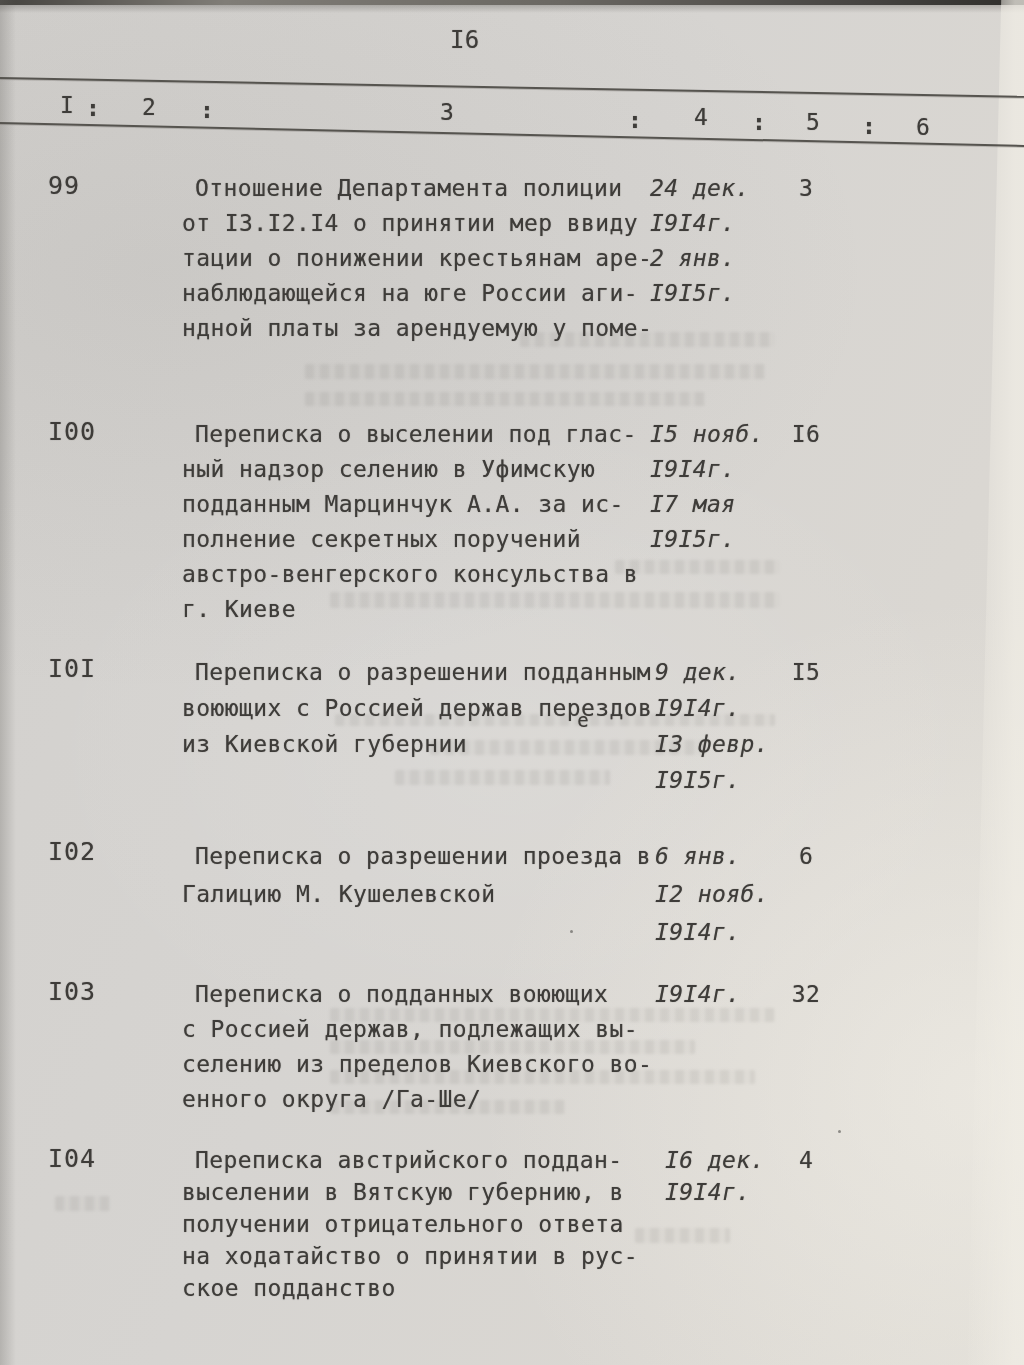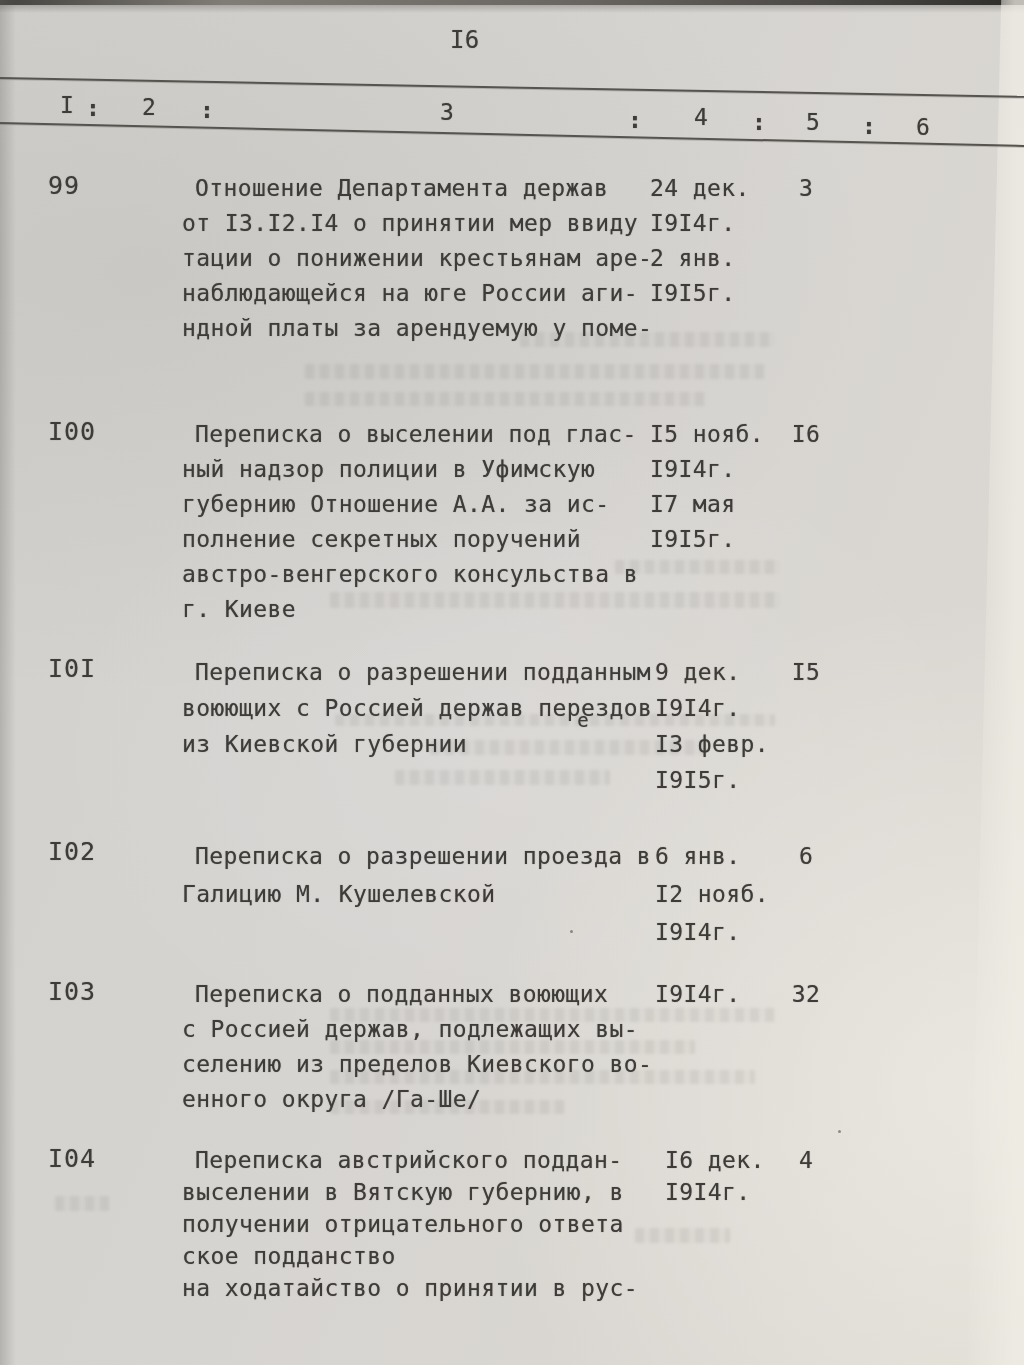--- a/index.html
+++ b/index.html
@@ -47,21 +47,21 @@
   .rule-2{top:122px;transform:rotate(1.28deg);}
   .hcell{position:absolute;font-size:23px;}
   .hsep{font-weight:bold;}
   
   .entry{position:absolute;left:0;width:1024px;}
   .entry .num{position:absolute;left:48px;top:0;font-size:25px;letter-spacing:1px;}
   .entry .desc{position:absolute;left:182px;top:0;width:478px;}
   .entry .desc .line{display:block;height:var(--lh,35px);line-height:var(--lh,35px);}
   .entry .desc .line.first{padding-left:13px;}
   .entry .dates{position:absolute;left:650px;top:0;width:138px;}
-  .entry .dates .dline{display:block;height:var(--lh,35px);line-height:var(--lh,35px);}
+  .entry .dates .dline{display:block;height:var(--lh,35px);line-height:var(--lh,35px);font-style:italic;}
   .entry .pages{position:absolute;left:778px;top:0;width:56px;text-align:center;
     height:var(--lh,35px);line-height:var(--lh,35px);}
   
   .sup-anchor{position:relative;display:inline-block;width:0;overflow:visible;}
   .sup{position:absolute;left:-18px;top:-14px;font-size:19px;letter-spacing:0;}
   
   .ghost{position:absolute;border-radius:2px;
     background:repeating-linear-gradient(90deg,rgba(112,110,106,.30) 0 9px,rgba(112,110,106,.07) 9px 15px);
     filter:blur(1.7px);opacity:.42;}
   .speck{position:absolute;width:3px;height:3px;border-radius:50%;background:rgba(70,68,64,.55);}
@@ -108,41 +108,41 @@
   <div class="ghost" style="left:330px;top:1070px;width:425px;height:14px"></div>
   <div class="ghost" style="left:330px;top:1100px;width:235px;height:14px"></div>
   <div class="ghost" style="left:635px;top:1228px;width:95px;height:15px"></div>
   <div class="ghost" style="left:55px;top:1196px;width:55px;height:15px"></div>
   <div class="speck" style="left:838px;top:1130px"></div>
   <div class="speck" style="left:570px;top:930px"></div>
 
   <section class="entry" style="top:171px;--lh:35px">
     <div class="t num">99</div>
     <div class="desc">
-      <span class="t line first" style="position:static">Отношение Департамента держав</span>
+      <span class="t line first" style="position:static">Отношение Департамента полиции</span>
       <span class="t line" style="position:static">от I3.I2.I4 о принятии мер ввиду</span>
       <span class="t line" style="position:static">тации о понижении крестьянам аре-</span>
       <span class="t line" style="position:static">наблюдающейся на юге России аги-</span>
       <span class="t line" style="position:static">ндной платы за арендуемую у поме-</span>
     </div>
     <div class="dates">
       <span class="t dline" style="position:static">24 дек.</span>
       <span class="t dline" style="position:static">I9I4г.</span>
       <span class="t dline" style="position:static">2 янв.</span>
       <span class="t dline" style="position:static">I9I5г.</span>
     </div>
     <div class="t pages">3</div>
   </section>
 
   <section class="entry" style="top:417px;--lh:35px">
     <div class="t num">I00</div>
     <div class="desc">
       <span class="t line first" style="position:static">Переписка о выселении под глас-</span>
-      <span class="t line" style="position:static">ный надзор полиции в Уфимскую</span>
-      <span class="t line" style="position:static">губернию Отношение А.А. за ис-</span>
+      <span class="t line" style="position:static">ный надзор селению в Уфимскую</span>
+      <span class="t line" style="position:static">подданным Марцинчук А.А. за ис-</span>
       <span class="t line" style="position:static">полнение секретных поручений</span>
       <span class="t line" style="position:static">австро-венгерского консульства в</span>
       <span class="t line" style="position:static">г. Киеве</span>
     </div>
     <div class="dates">
       <span class="t dline" style="position:static">I5 нояб.</span>
       <span class="t dline" style="position:static">I9I4г.</span>
       <span class="t dline" style="position:static">I7 мая</span>
       <span class="t dline" style="position:static">I9I5г.</span>
     </div>
@@ -192,22 +192,22 @@
     </div>
     <div class="t pages">32</div>
   </section>
 
   <section class="entry" style="top:1144px;--lh:32px">
     <div class="t num">I04</div>
     <div class="desc">
       <span class="t line first" style="position:static">Переписка австрийского поддан-</span>
       <span class="t line" style="position:static">выселении в Вятскую губернию, в</span>
       <span class="t line" style="position:static">получении отрицательного ответа</span>
+      <span class="t line" style="position:static">на ходатайство о принятии в рус-</span>
       <span class="t line" style="position:static">ское подданство</span>
-      <span class="t line" style="position:static">на ходатайство о принятии в рус-</span>
     </div>
     <div class="dates" style="left:665px">
       <span class="t dline" style="position:static">I6 дек.</span>
       <span class="t dline" style="position:static">I9I4г.</span>
     </div>
     <div class="t pages">4</div>
   </section>
 
 </div>
 

